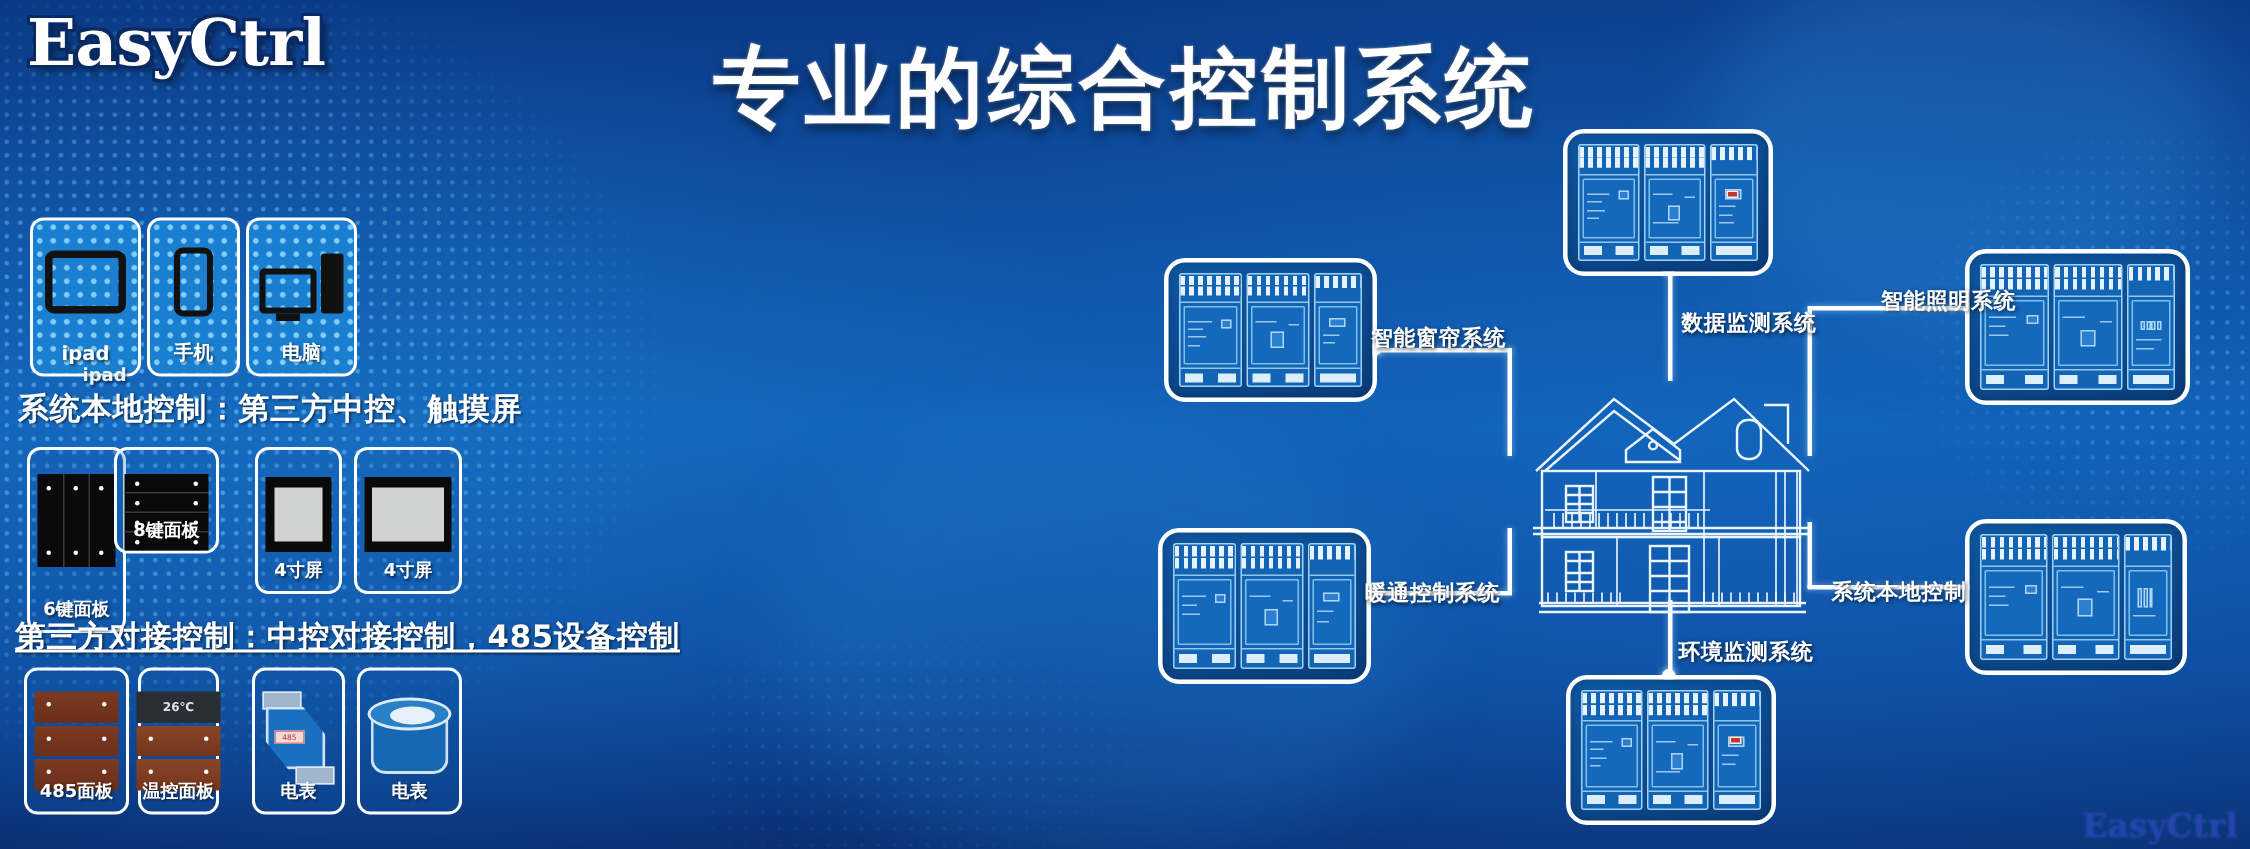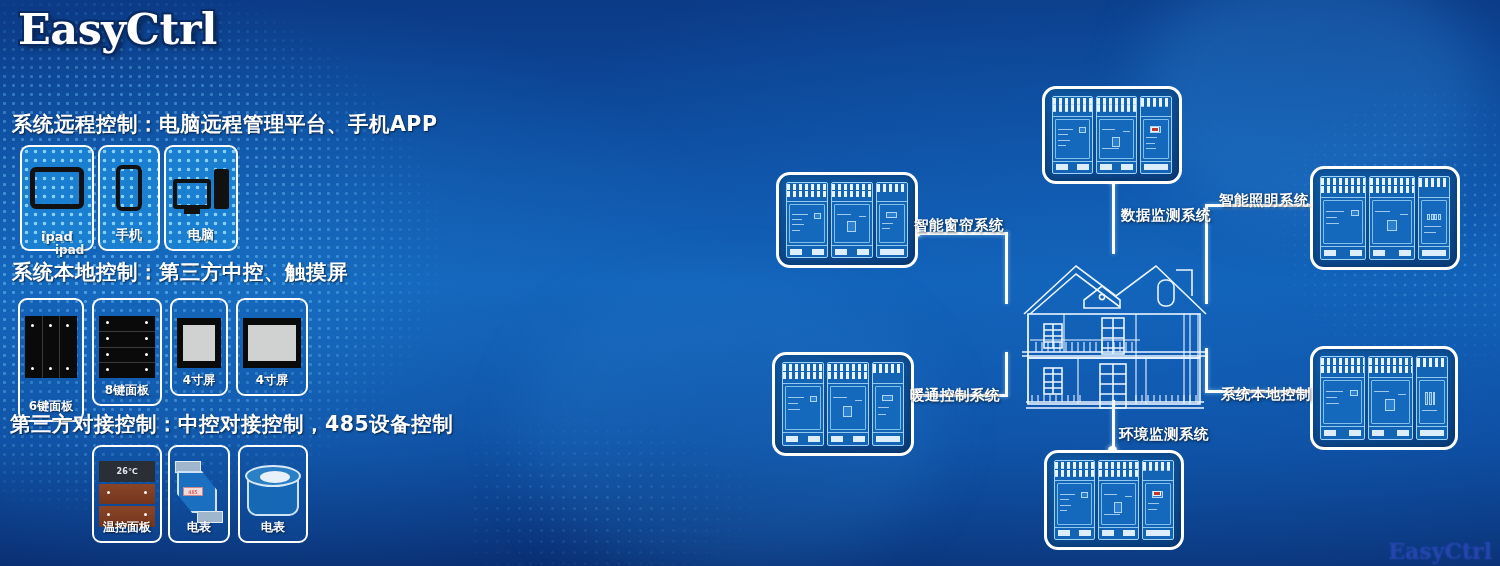--- a/index.html
+++ b/index.html
@@ -59,21 +59,21 @@
     font-size:58px;font-weight:bold;color:#fff;letter-spacing:3px;
     text-shadow:0 3px 7px rgba(0,0,0,.55), 0 0 2px rgba(255,255,255,.6);
   }
   
   .sec-title{
     position:absolute;font-size:20.5px;font-weight:bold;color:#ffffff;
     letter-spacing:.5px;text-shadow:1px 1px 2px rgba(0,0,0,.6);white-space:nowrap;
   }
   .t1{left:12px;top:110px;}
   .t2{left:12px;top:258px;}
-  .t3{left:10px;top:410px;}
+  .t3{left:10px;top:410px;text-decoration:underline;}
 
   .card{
     position:absolute;border:2px solid #ffffff;border-radius:9px;
     background:rgba(15,86,172,.25);
     display:flex;flex-direction:column;align-items:center;justify-content:flex-start;
     padding-top:8px;
   }
   .card.dotbg{
     background-image:radial-gradient(circle, rgba(150,220,255,.85) 1.6px, rgba(0,0,0,0) 2.1px);
     background-size:9px 9px;background-color:#1a7fd0;
@@ -193,22 +193,22 @@
 
 <div class="stage">
 
   <div class="glow g1"></div>
   <div class="glow g2"></div>
   <div class="dots a"></div>
   <div class="dots b"></div>
   <div class="dots c"></div>
 
   <div class="brand">EasyCtrl</div>
-
-  <div class="sec-title t1">系统远程控制：电脑远程管理平台、手机APP</div>
+  <div class="headline">专业的综合控制系统</div>
+
 
   <div class="card dotbg" style="left:20px;top:145px;width:74px;height:106px;">
     <div class="ipad"></div>
     <div class="cap">ipad</div>
   </div>
   <div class="subcap" style="left:55px;top:243px;">ipad</div>
 
   <div class="card dotbg" style="left:98px;top:145px;width:62px;height:106px;">
     <div class="phone"></div>
     <div class="cap">手机</div>
@@ -235,21 +235,21 @@
           <span class="dotw" style="left:6px;bottom:8px;"></span>
         </div>
       <div class="col">
           <span class="dotw" style="left:6px;top:8px;"></span>
           <span class="dotw" style="left:6px;bottom:8px;"></span>
         </div>
     </div>
     <div class="cap sm">6键面板</div>
   </div>
 
-  <div class="card" style="left:92px;top:298px;width:70px;height:108px;">
+  <div class="card" style="left:76px;top:298px;width:70px;height:71px;">
     <div class="panel8">
       <div class="row">
           <span class="dotw" style="left:7px;top:5px;"></span>
           <span class="dotw" style="right:7px;top:5px;"></span>
         </div>
       <div class="row">
           <span class="dotw" style="left:7px;top:5px;"></span>
           <span class="dotw" style="right:7px;top:5px;"></span>
         </div>
       <div class="row">
@@ -273,22 +273,39 @@
 
   <div class="card" style="left:236px;top:298px;width:72px;height:98px;">
     <div class="screen4 wide">
         <div class="gl"></div>
       </div>
     <div class="cap sm">4寸屏</div>
   </div>
 
   <div class="sec-title t3">第三方对接控制：中控对接控制，485设备控制</div>
 
-
-  <div class="card" style="left:92px;top:445px;width:70px;height:98px;">
+  <div class="card" style="left:16px;top:445px;width:70px;height:98px;">
+    <div class="p485">
+      <div class="b">
+          <span class="dotw" style="left:8px;top:7px;"></span>
+          <span class="dotw" style="right:8px;top:7px;"></span>
+        </div>
+      <div class="b">
+          <span class="dotw" style="left:8px;top:7px;"></span>
+          <span class="dotw" style="right:8px;top:7px;"></span>
+        </div>
+      <div class="b">
+          <span class="dotw" style="left:8px;top:7px;"></span>
+          <span class="dotw" style="right:8px;top:7px;"></span>
+        </div>
+    </div>
+    <div class="cap sm">485面板</div>
+  </div>
+
+  <div class="card" style="left:92px;top:445px;width:54px;height:98px;">
     <div class="ptemp">
       <div class="disp">26℃</div>
       <div class="b">
           <span class="dotw" style="left:8px;top:7px;"></span>
           <span class="dotw" style="right:8px;top:7px;"></span>
         </div>
       <div class="b">
           <span class="dotw" style="left:8px;top:7px;"></span>
           <span class="dotw" style="right:8px;top:7px;"></span>
         </div>
@@ -627,19 +644,19 @@
           <div class="foot">
             <i></i>
             <i></i>
           </div>
         </div>
     </div>
   </div>
 
   <div class="dlabel" style="left:914px;top:216px;">智能窗帘系统</div>
   <div class="dlabel" style="left:1121px;top:206px;">数据监测系统</div>
-  <div class="dlabel" style="left:1219px;top:191px;">智能照明系统</div>
+  <div class="dlabel" style="left:1254px;top:191px;">智能照明系统</div>
   <div class="dlabel" style="left:910px;top:386px;">暖通控制系统</div>
   <div class="dlabel" style="left:1119px;top:425px;">环境监测系统</div>
   <div class="dlabel" style="left:1221px;top:385px;">系统本地控制</div>
 
   <div class="watermark">EasyCtrl</div>
 </div>
 
 </body></html>

